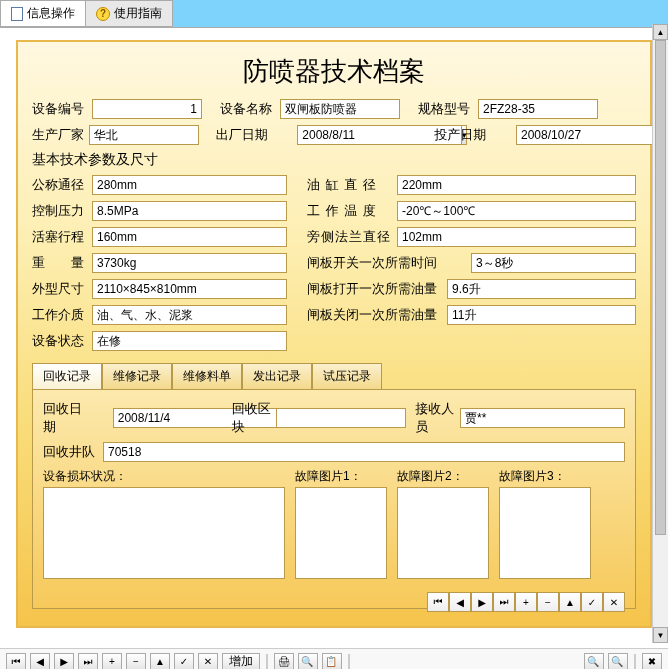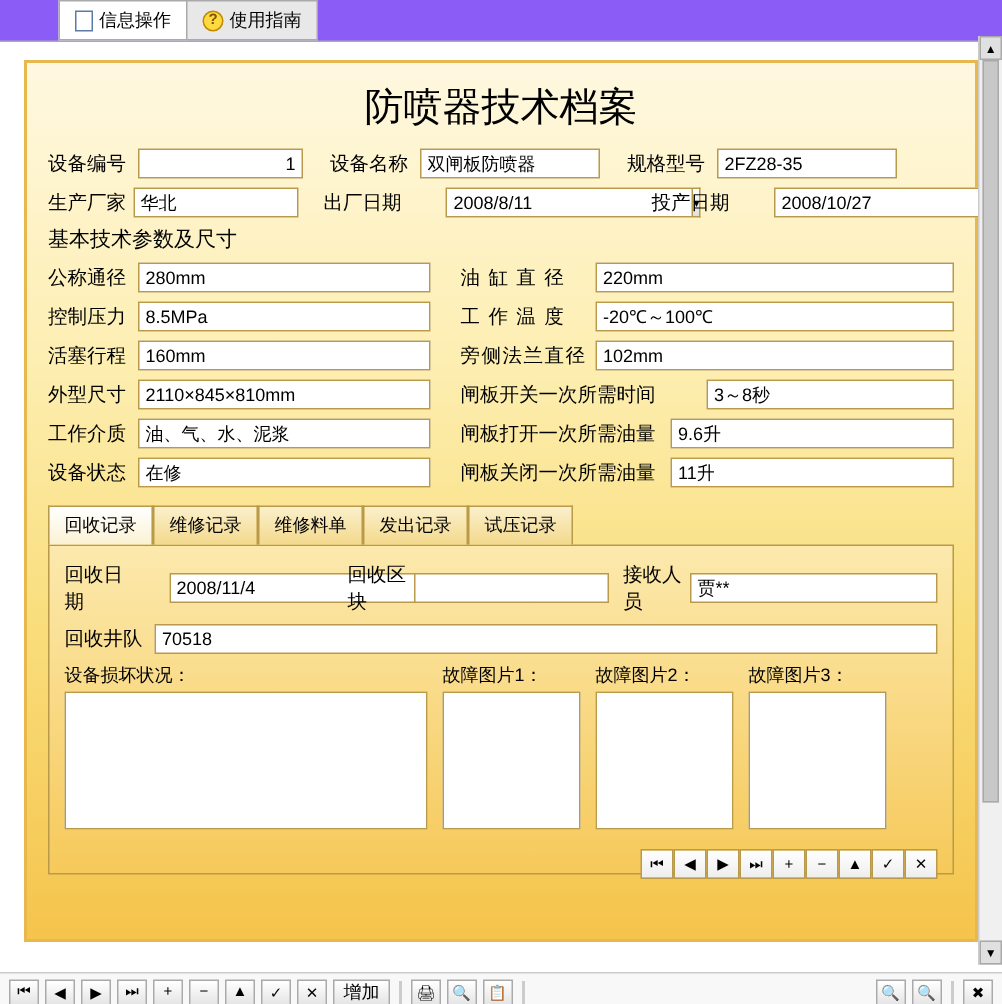--- a/index.html
+++ b/index.html
@@ -1,17 +1,17 @@
 <!DOCTYPE html>
 <html><head>
 <meta charset="utf-8">
 <style>
 * { box-sizing: border-box; margin: 0; padding: 0; }
 body { font-family: "SimSun", "Microsoft YaHei", sans-serif; font-size: 12px; background: #fff; width: 668px; height: 669px; overflow: hidden; }
-.top-tabs { display: flex; background: #8b5cf6; border-bottom: 1px solid #aaa; padding-left: 39px; }
+.top-tabs { display: flex; background: #7dd3fc; border-bottom: 1px solid #aaa; }
 .top-tab { padding: 4px 10px; border: 1px solid #aaa; background: #fff; margin-right: -1px; display: flex; align-items: center; gap: 4px; }
 .top-tab.inactive { background: #e8e8e8; }
 .icon-doc { width: 12px; height: 14px; background: linear-gradient(#fff,#fff); border: 1px solid #5a7aa8; position: relative; }
 .icon-help { width: 14px; height: 14px; border-radius: 50%; background: #ffd940; border: 1px solid #c08a00; display: flex; align-items: center; justify-content: center; color: #805500; font-weight: bold; font-size: 10px; }
 .scroll-area { height: 620px; overflow: auto; }
 .form-panel { margin: 12px 16px; border: 2px solid #e8b84c; height: 588px; background: linear-gradient(to bottom, #fff8e0 0%, #fdeeb0 35%, #f9dd7a 65%, #f5c44c 100%); padding: 8px 14px; position: relative; }
 .title { text-align: center; font-size: 26px; font-family: "KaiTi", serif; margin: 4px 0 10px 0; }
 .row { display: flex; align-items: center; margin-bottom: 6px; }
 .lbl { width: 60px; font-size: 13px; }
 .lbl2 { width: 90px; font-size: 13px; text-align: left; letter-spacing: 1px; }
@@ -97,20 +97,24 @@
           </div>
       <div class="row">
             <span class="lbl">控制压力</span>
             <input class="inp" style="flex: 1 1 0%;" value="8.5MPa">
           </div>
       <div class="row">
             <span class="lbl">活塞行程</span>
             <input class="inp" style="flex: 1 1 0%;" value="160mm">
           </div>
       <div class="row">
+            <span class="lbl">重　　量</span>
+            <input class="inp" style="flex: 1 1 0%;" value="3730kg">
+          </div>
+      <div class="row">
             <span class="lbl">外型尺寸</span>
             <input class="inp" style="flex: 1 1 0%;" value="2110×845×810mm">
           </div>
       <div class="row">
             <span class="lbl">工作介质</span>
             <input class="inp" style="flex: 1 1 0%;" value="油、气、水、泥浆">
           </div>
       <div class="row">
             <span class="lbl">设备状态</span>
             <input class="inp" style="flex: 1 1 0%;" value="在修">

